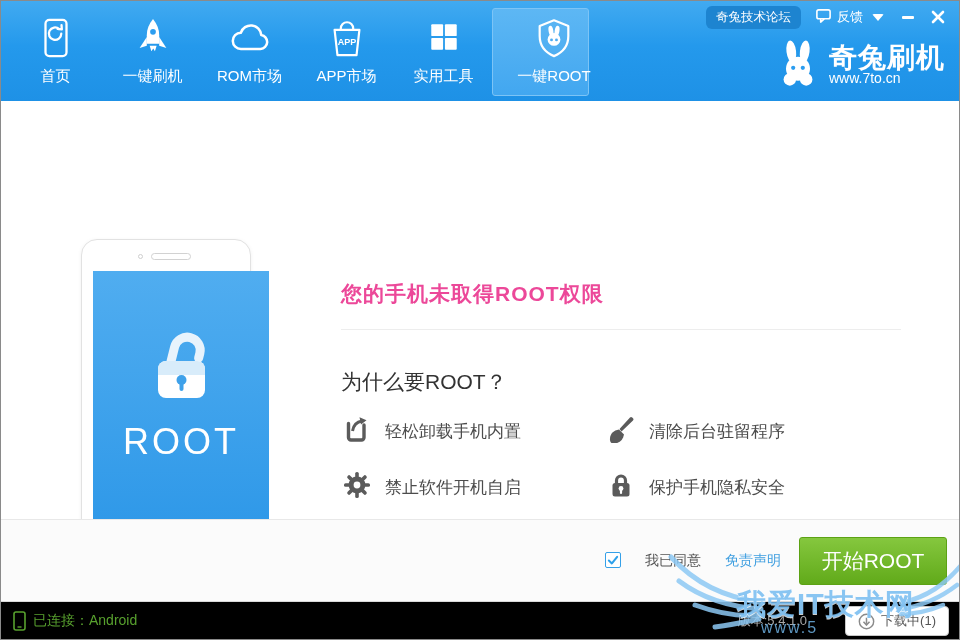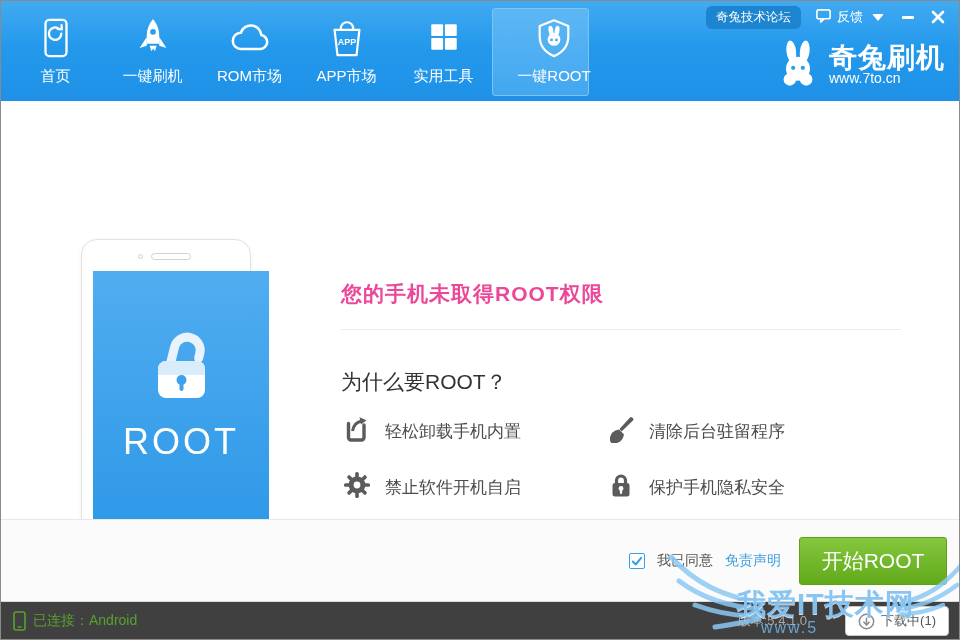--- a/index.html
+++ b/index.html
@@ -41,28 +41,28 @@
   .main-title{position:absolute;left:340px;top:179px;font-size:21px;font-weight:700;color:#ec4899;letter-spacing:1px;}
   .divider{position:absolute;left:340px;top:228px;width:560px;height:1px;background:#ededed;}
   .question{position:absolute;left:340px;top:267px;font-size:21px;color:#333;}
 
   .features{position:absolute;left:342px;top:314px;width:552px;display:grid;grid-template-columns:264px auto;row-gap:24px;}
   .feature{display:flex;align-items:center;gap:14px;height:32px;}
   .feature .flabel{font-size:17px;color:#4c4c4c;white-space:nowrap;}
 
   
   .action-bar{position:absolute;left:0;top:518px;width:960px;height:82px;background:#fbfbfb;border-top:1px solid #e8e8e8;display:flex;align-items:center;justify-content:flex-end;padding-right:14px;}
-  .agree{display:flex;align-items:center;gap:12px;margin-right:18px;padding-left:36px;}
+  .agree{display:flex;gap:24px;margin-right:18px;padding-left:36px;}
   .checkbox{width:16px;height:16px;border:1px solid #35a0e8;border-radius:2px;background:#fff;display:flex;align-items:center;justify-content:center;cursor:pointer;}
   .agree-label{font-size:14px;color:#555;}
   .disclaimer{font-size:14px;color:#3f9fe0;cursor:pointer;}
   .start-btn{width:148px;height:48px;border:1px solid #5ca214;border-radius:3px;background:linear-gradient(180deg,#85c73e,#61aa1a);color:#fff;font-size:21px;display:flex;align-items:center;justify-content:center;cursor:pointer;}
 
   
-  .status-bar{position:absolute;left:0;top:600px;width:960px;height:39px;background:#404040;border-top:1px solid #d9d9d9;display:flex;align-items:center;justify-content:space-between;padding:0 12px;}
+  .status-bar{position:absolute;left:0;top:600px;width:960px;height:39px;background:#000000;border-top:1px solid #d9d9d9;display:flex;align-items:center;justify-content:space-between;padding:0 12px;}
   .conn{display:flex;align-items:center;gap:7px;}
   .conn-text{font-size:14px;color:#58a12e;}
   .status-right{display:flex;align-items:center;gap:38px;}
   .version{font-size:13px;color:#a8a8a8;}
   .dl-btn{height:30px;padding:0 12px;background:#fff;border:1px solid #c8c8c8;border-radius:4px;display:flex;align-items:center;gap:6px;cursor:pointer;}
   .dl-label{font-size:13px;color:#555;white-space:nowrap;}
 
   
   .watermark{position:absolute;left:664px;top:546px;width:296px;height:94px;z-index:60;pointer-events:none;}
   .wm-text{position:absolute;left:72px;top:38px;font-size:29px;font-weight:700;color:rgba(116,187,240,.85);text-shadow:0 1px 0 rgba(255,255,255,.8);letter-spacing:1px;white-space:nowrap;}

